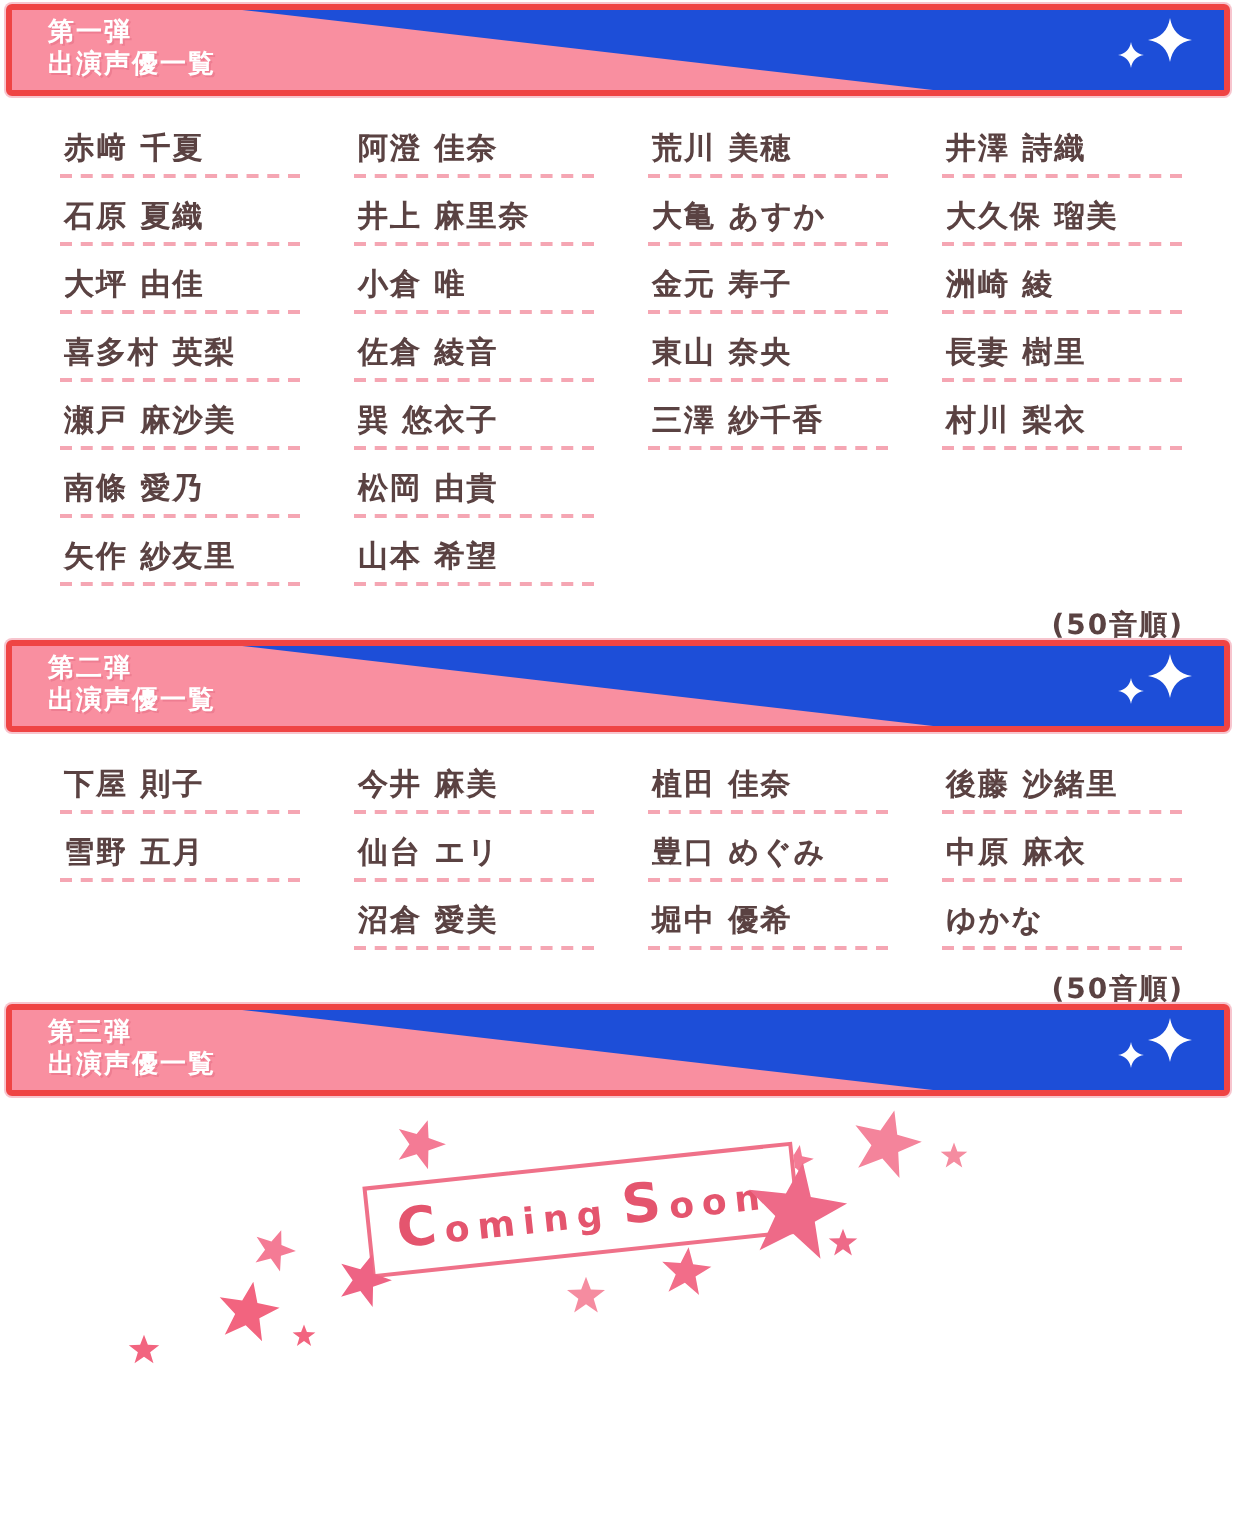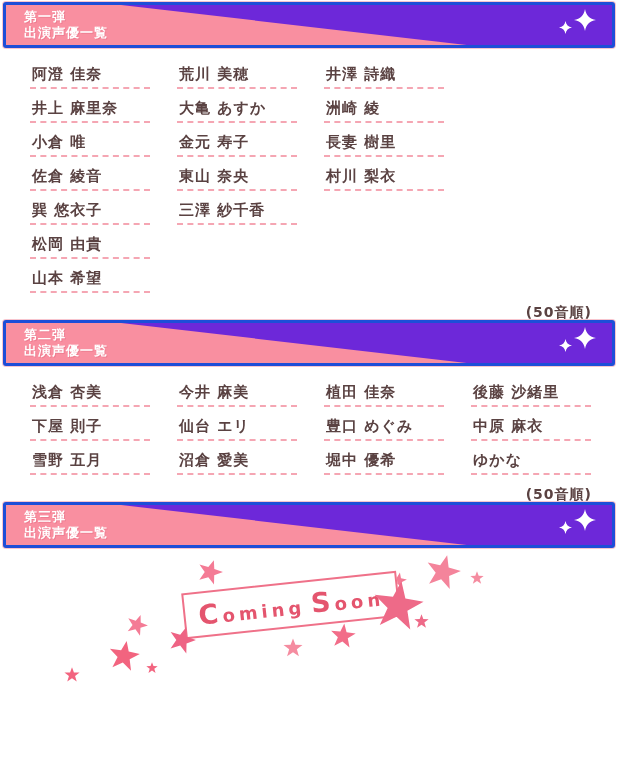--- a/index.html
+++ b/index.html
@@ -4,22 +4,22 @@
 <style>
   html,body{margin:0;padding:0;}
   body{
     width:618px;height:768px;background:#ffffff;overflow:hidden;
     font-family:"DejaVu Sans","Liberation Sans",sans-serif;
   }
   
   .banner{
     position:relative;margin:2px 3px 0;height:36px;
     padding:2px 0 2px 18px;
-    background:#6d28d9;
-    border:3px solid #1d4ed8;border-radius:3px;
+    background:#1d4ed8;
+    border:3px solid #ef4444;border-radius:3px;
     box-shadow:0 0 0 1px #f7c5ce;
     display:flex;flex-direction:column;justify-content:center;
     overflow:hidden;
   }
   .banner.gap{}
   .banner::before{
     content:"";position:absolute;inset:0;
     background:#f98fa0;
     clip-path:polygon(0 0,19% 0,76% 100%,0 100%);
   }
@@ -87,37 +87,47 @@
         <use href="#spark4" fill="#ffffff"></use>
       </svg>
     <svg width="22" height="22">
         <use href="#spark4" fill="#ffffff"></use>
       </svg>
   </div>
 </div>
 
 <div class="cast-grid">
   <div class="col">
+    <div class="name">赤﨑 千夏</div>
+    <div class="name">石原 夏織</div>
+    <div class="name">大坪 由佳</div>
+    <div class="name">喜多村 英梨</div>
+    <div class="name">瀬戸 麻沙美</div>
+    <div class="name">南條 愛乃</div>
+    <div class="name">矢作 紗友里</div>
+  </div>
+  <div class="col">
     <div class="name">阿澄 佳奈</div>
     <div class="name">井上 麻里奈</div>
     <div class="name">小倉 唯</div>
     <div class="name">佐倉 綾音</div>
     <div class="name">巽 悠衣子</div>
     <div class="name">松岡 由貴</div>
     <div class="name">山本 希望</div>
   </div>
   <div class="col">
     <div class="name">荒川 美穂</div>
     <div class="name">大亀 あすか</div>
     <div class="name">金元 寿子</div>
     <div class="name">東山 奈央</div>
     <div class="name">三澤 紗千香</div>
   </div>
   <div class="col">
     <div class="name">井澤 詩織</div>
+    <div class="name">大久保 瑠美</div>
     <div class="name">洲崎 綾</div>
     <div class="name">長妻 樹里</div>
     <div class="name">村川 梨衣</div>
   </div>
 </div>
 <div class="note">(50音順)</div>
 
 <div class="banner gap">
   <div class="t">第二弾</div>
   <div class="t">出演声優一覧</div>
@@ -126,21 +136,20 @@
         <use href="#spark4" fill="#ffffff"></use>
       </svg>
     <svg width="22" height="22">
         <use href="#spark4" fill="#ffffff"></use>
       </svg>
   </div>
 </div>
 
 <div class="cast-grid">
   <div class="col">
-    <div class="name">浅倉 杏美</div>
     <div class="name">下屋 則子</div>
     <div class="name">雪野 五月</div>
   </div>
   <div class="col">
     <div class="name">今井 麻美</div>
     <div class="name">仙台 エリ</div>
     <div class="name">沼倉 愛美</div>
   </div>
   <div class="col">
     <div class="name">植田 佳奈</div>

